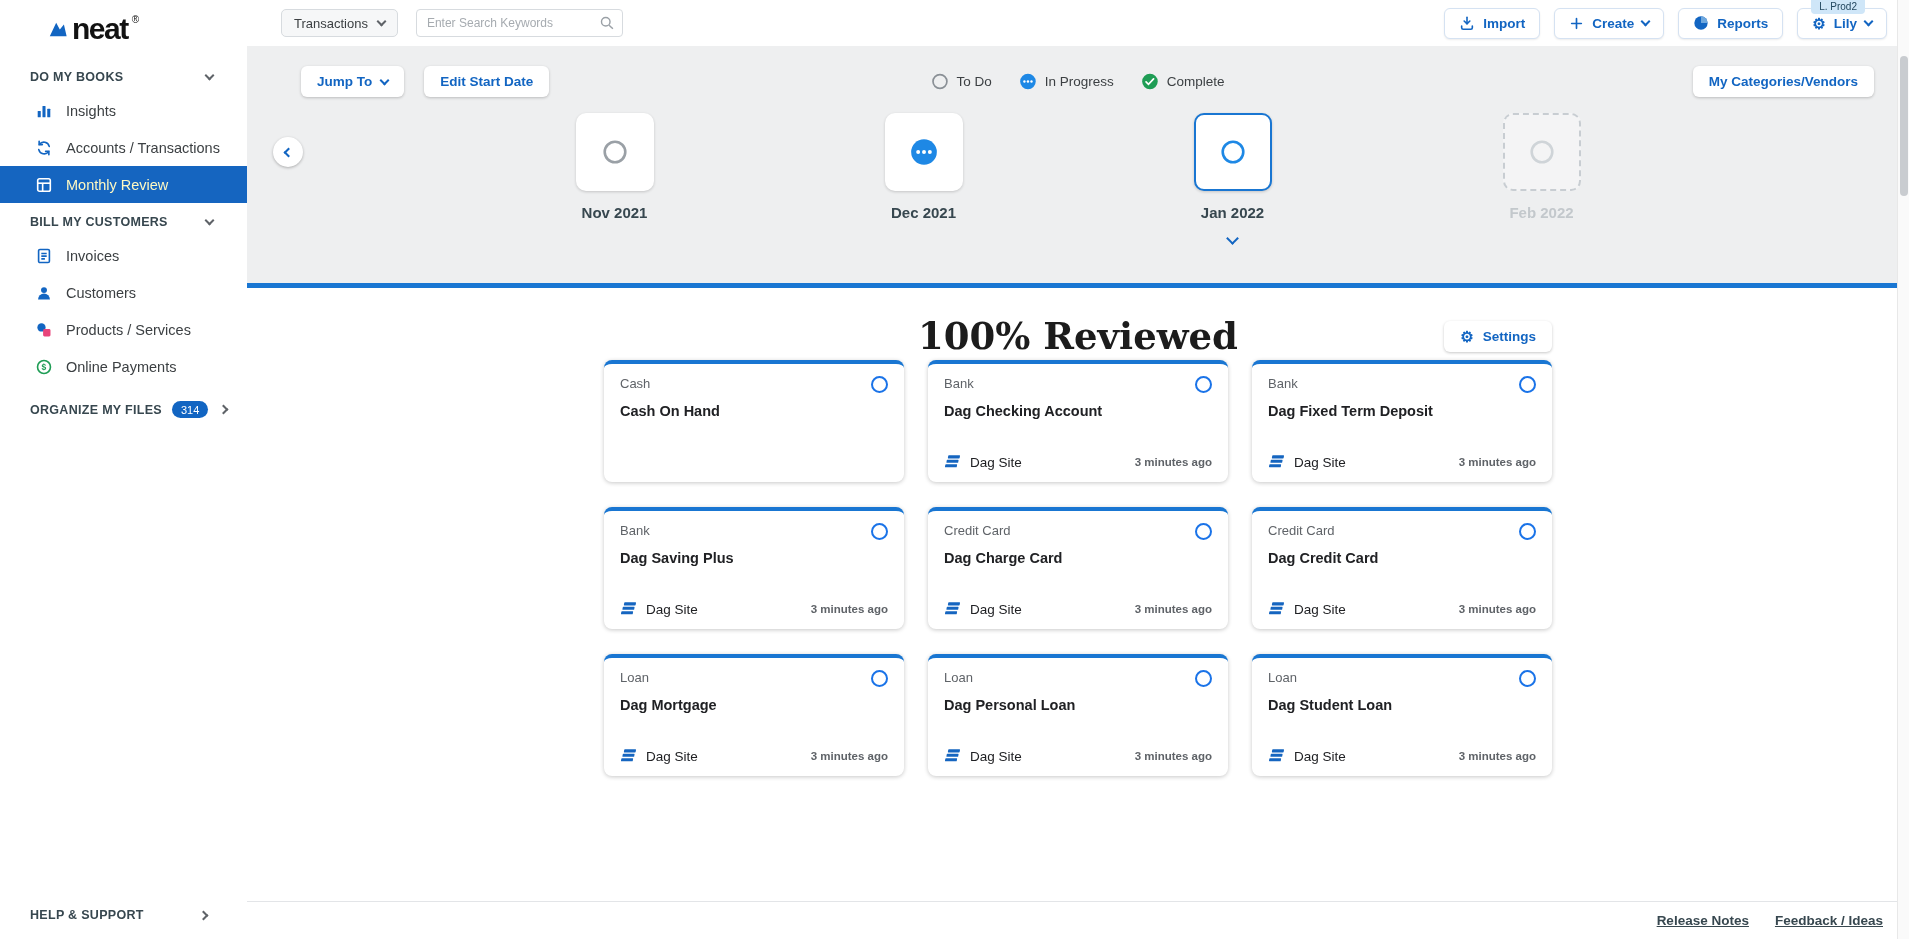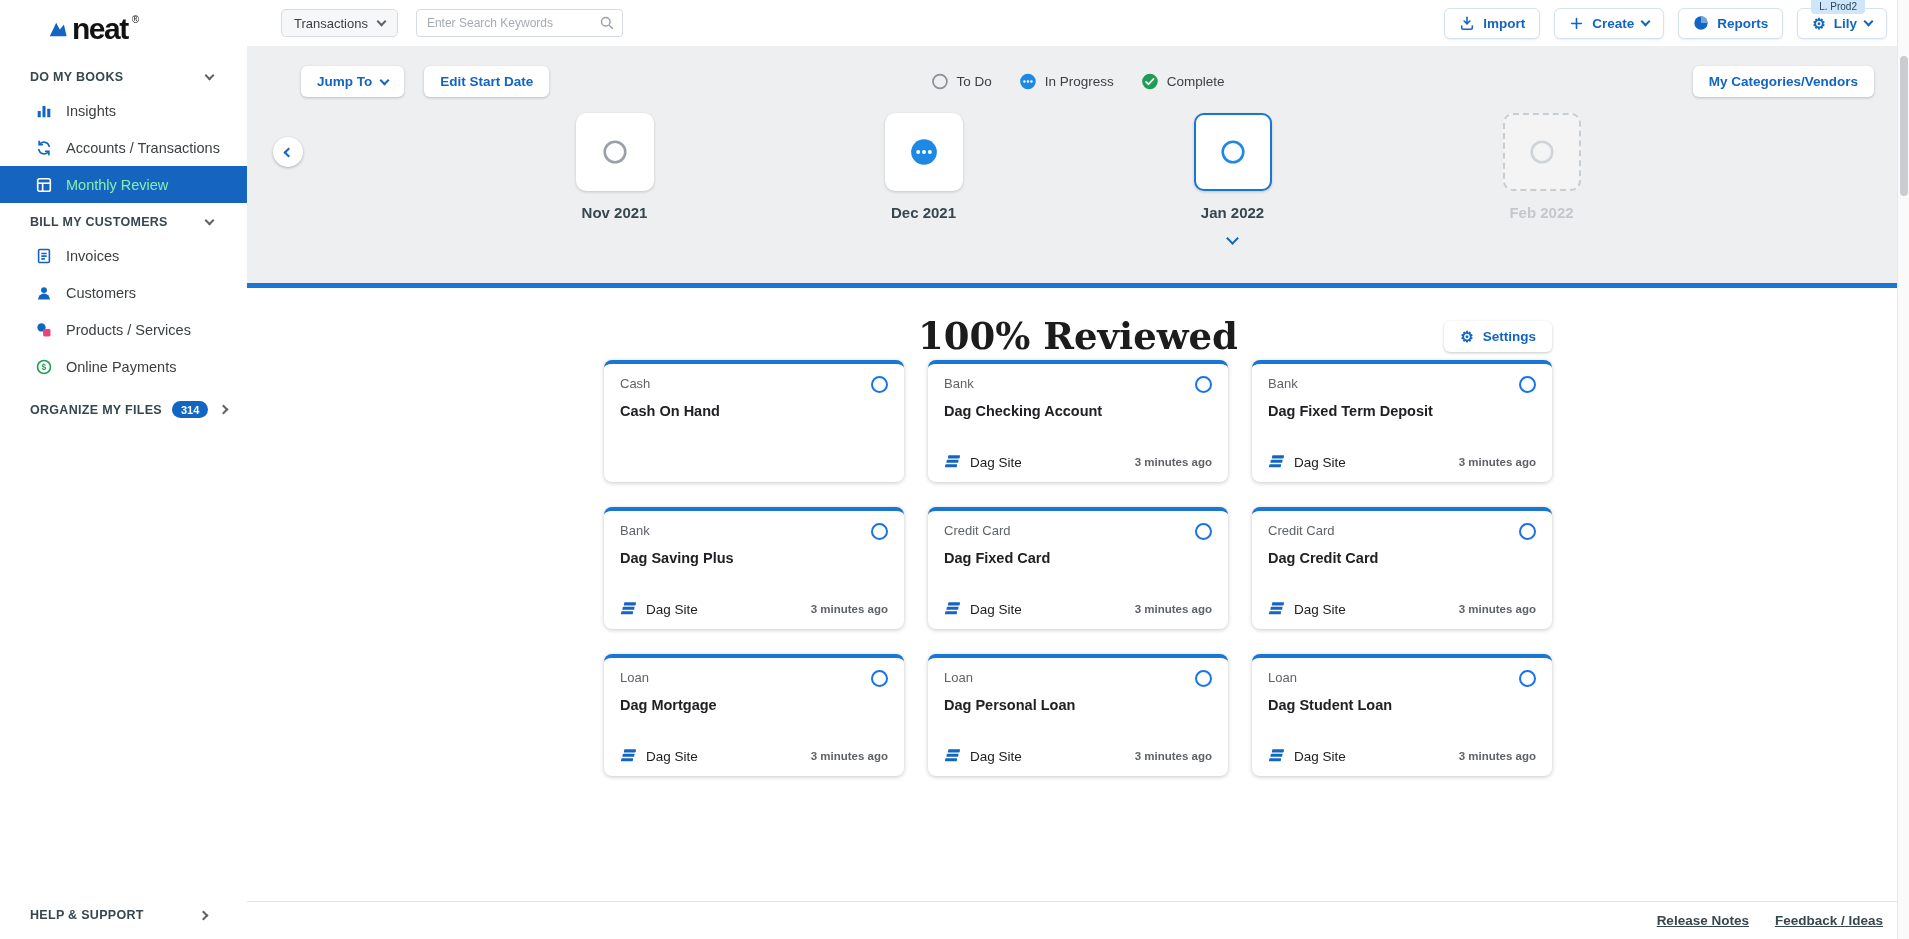--- a/index.html
+++ b/index.html
@@ -8,26 +8,26 @@
   .app{display:flex;width:100%;height:100%}
 
   
   .sidebar{width:247px;min-width:247px;background:#fff;display:flex;flex-direction:column;position:relative;z-index:3}
   .logo{height:58px;display:flex;align-items:flex-start;padding:16px 0 0 48px;gap:4px;cursor:pointer}
   .logo-text{font-size:30px;line-height:26px;font-weight:700;color:#121212;letter-spacing:-1.5px}
   .logo .reg{font-size:10px;color:#121212;margin-top:-2px}
   .section-hdr{display:flex;align-items:center;justify-content:space-between;padding:12px 34px 8px 30px;font-size:12.5px;font-weight:700;color:#37474f;letter-spacing:.3px;cursor:pointer}
   .section-hdr .chev{color:#5f6368}
   .nav-item{height:37px;display:flex;align-items:center;gap:12px;padding-left:34px;font-size:14.5px;color:#3c4043;cursor:pointer}
-  .nav-item.selected{background:#1565c0;color:#86efac}
+  .nav-item.selected{background:#1565c0;color:#fef9c3}
   .nav-icon{width:20px;height:20px;color:#1265c2;display:flex;align-items:center;justify-content:center;flex:none}
   .nav-item.selected .nav-icon{color:#fff}
   .organize{display:flex;align-items:center;padding:16px 0 10px 30px;gap:10px;cursor:pointer}
   .organize .org-label{font-size:12.5px;font-weight:700;color:#37474f;letter-spacing:.3px}
-  .badge{background:#1265c2;color:#fff;font-size:11px;font-weight:700;padding:2.5px 9px;border-radius:10px}
+  .badge{background:#1265c2;color:#fff;font-size:11px;font-weight:400;padding:2.5px 9px;border-radius:10px}
   .organize .chev{color:#5f6368;margin-left:2px}
   .sidebar-spacer{flex:1}
   .help{display:flex;align-items:center;justify-content:space-between;padding:0 40px 0 30px;height:48px;font-size:12.5px;font-weight:700;color:#37474f;letter-spacing:.3px;cursor:pointer}
   .help .chev{color:#5f6368}
 
   
   .main{flex:1;display:flex;flex-direction:column;min-width:0}
 
   
   .topbar{height:46px;background:#fff;display:flex;align-items:center;padding:0 22px 0 34px;gap:18px;position:relative}
@@ -455,21 +455,21 @@
               </span>
               <span class="updated">3 minutes ago</span>
             </div>
           </div>
 
           <div class="card">
             <div class="card-head">
               <span class="card-type">Credit Card</span>
               <span class="radio"></span>
             </div>
-            <div class="card-name">Dag Fixed Card</div>
+            <div class="card-name">Dag Charge Card</div>
             <div class="card-foot">
               <span class="src">
                 <span style="display:flex">
                     <svg width="17" height="17" viewBox="0 0 18 18">
                       <g fill="#1565c0" transform="skewX(-10)">
                         <rect x="5" y="2.5" width="12.5" height="3.2" rx="0.6"></rect>
                         <rect x="4.3" y="7.2" width="12.5" height="3.2" rx="0.6"></rect>
                         <rect x="3.6" y="11.9" width="12.5" height="3.2" rx="0.6"></rect>
                       </g>
                     </svg>

